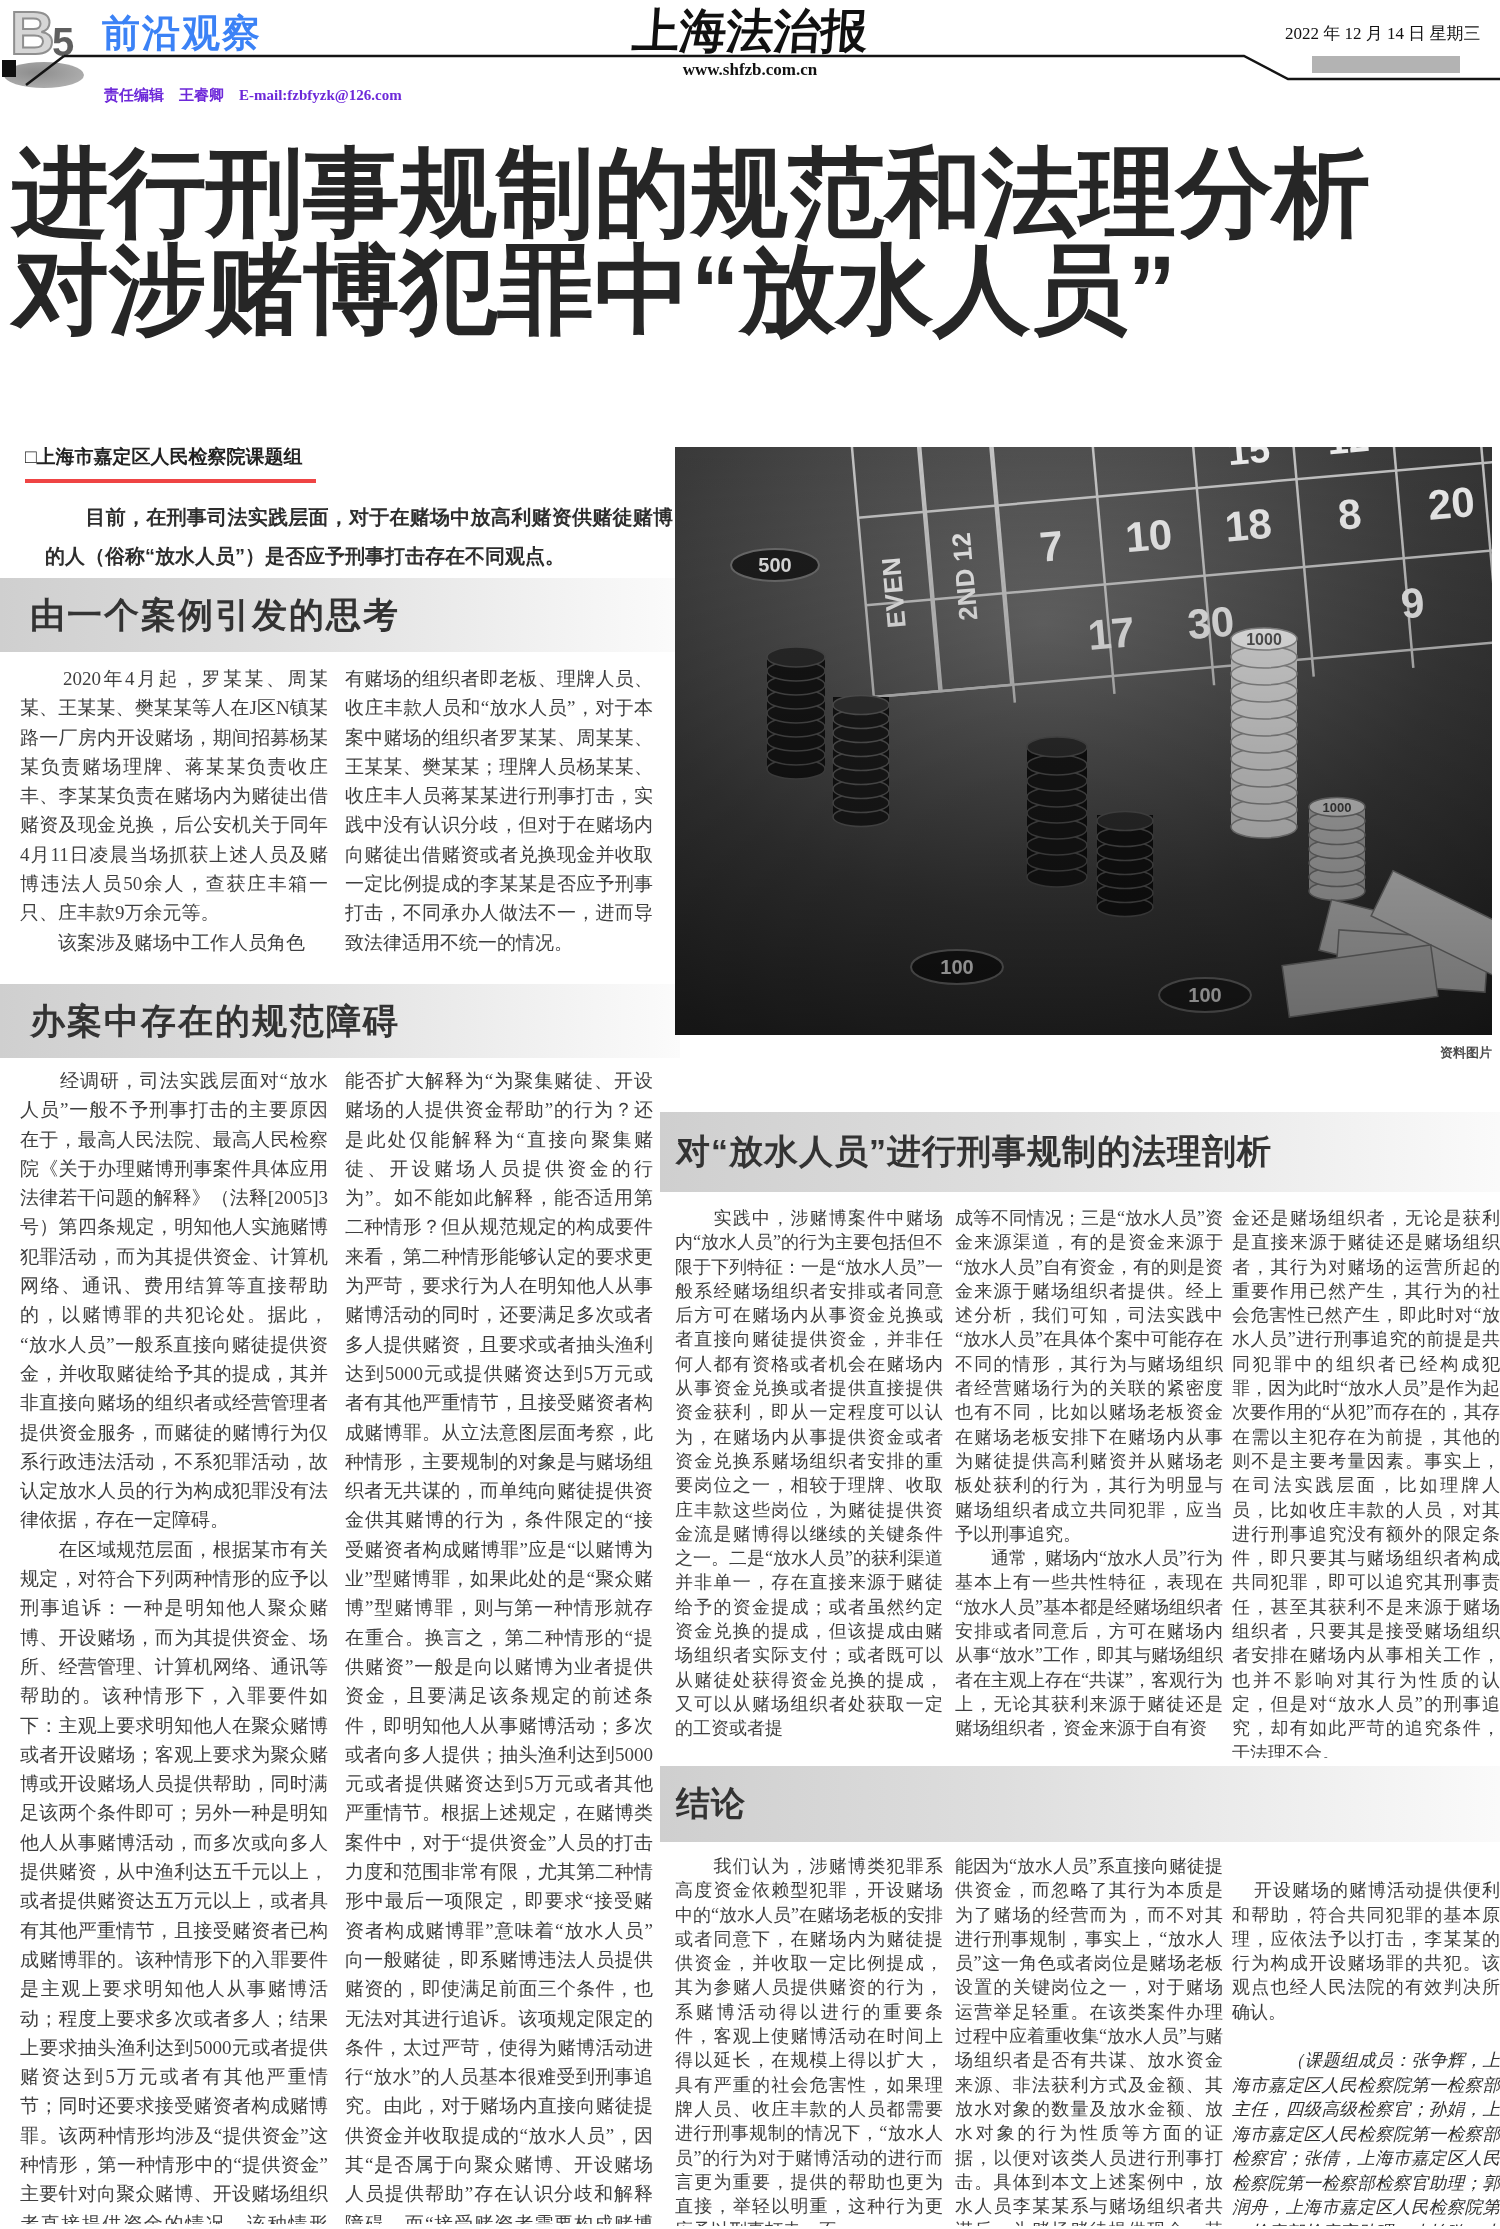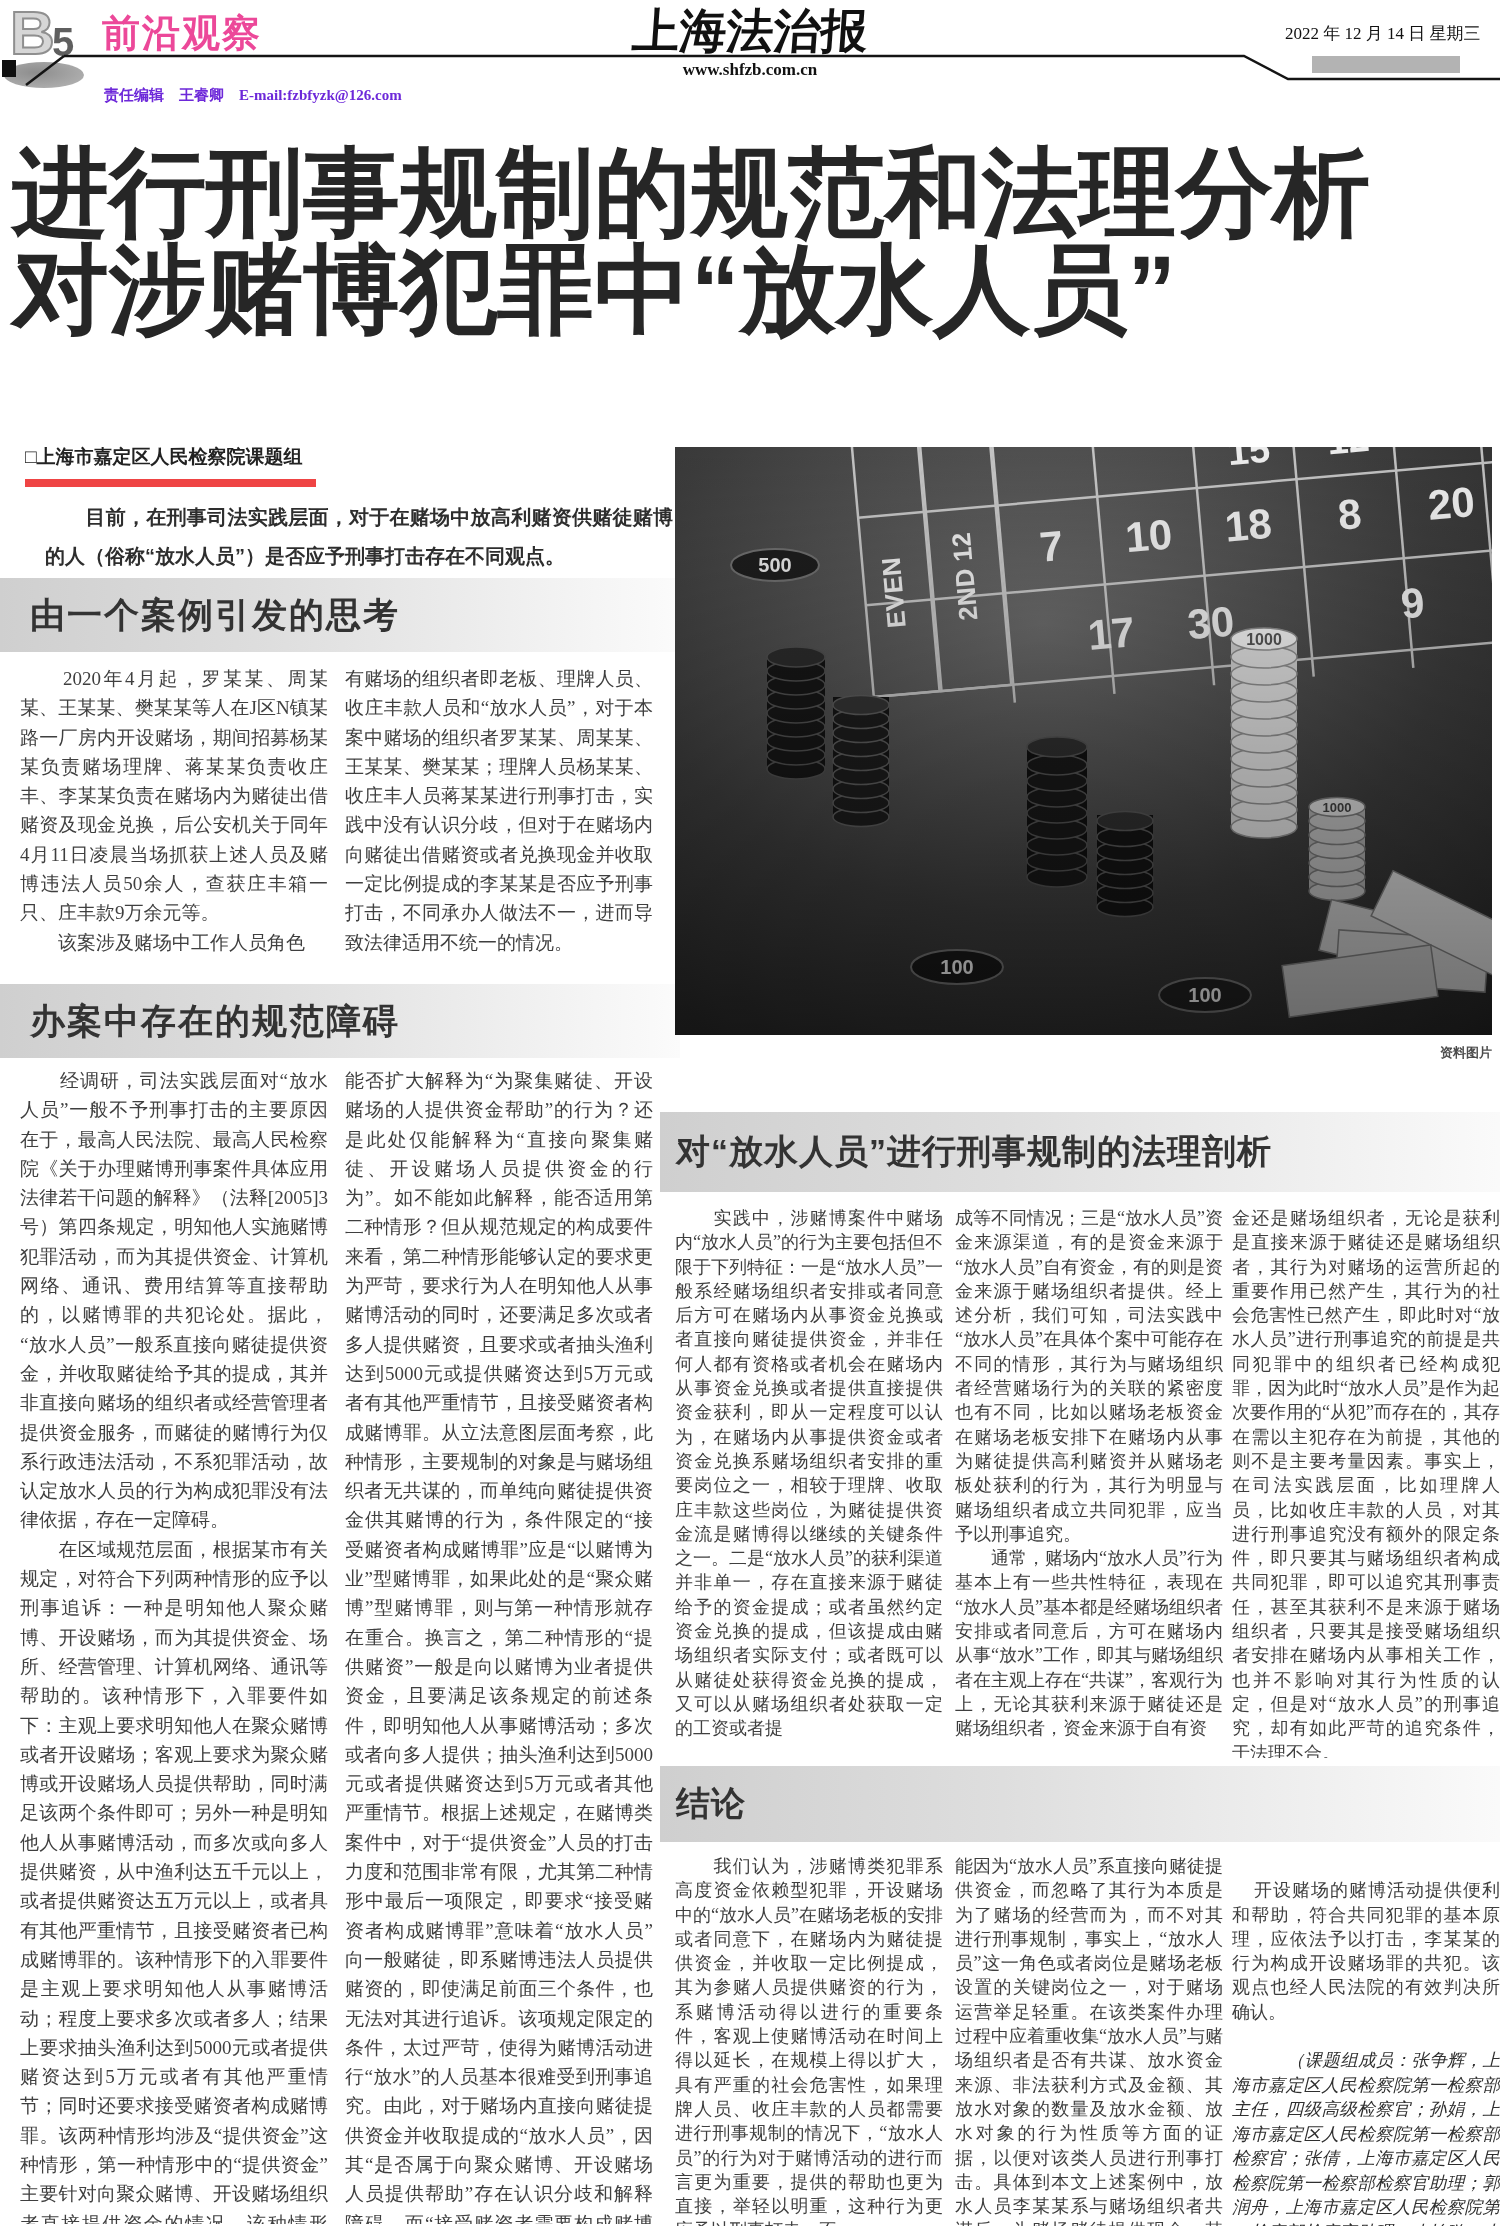--- a/index.html
+++ b/index.html
@@ -8,38 +8,38 @@
   .abs{position:absolute;}
 
   
   .badge-b{left:10px;top:2px;font-family:"Liberation Sans",sans-serif;font-weight:900;
            font-size:62px;color:#d6d6d6;-webkit-text-stroke:2px #8f8f8f;line-height:1;}
   .badge-5{left:52px;top:22px;font-family:"Liberation Sans",sans-serif;font-weight:900;
            font-size:40px;color:#5f5f5f;line-height:1;}
   .badge-ellipse{left:4px;top:62px;width:80px;height:26px;border-radius:50%;
            background:radial-gradient(ellipse at 40% 40%,#8d8d8d,#b8b8b8);}
   .section-label{left:102px;top:8px;font-family:"Liberation Sans",sans-serif;font-weight:900;
-           font-size:38px;color:#ec4899;letter-spacing:2px;}
+           font-size:38px;color:#3b82f6;letter-spacing:2px;}
   .editor-line{left:104px;top:59px;font-size:15px;font-weight:bold;color:#6d28d9;margin-top:27px;}
   .black-chip{left:2px;top:60px;width:14px;height:17px;background:#101010;}
   .masthead{left:540px;top:0px;width:420px;text-align:center;font-weight:bold;font-size:47px;
            color:#111;transform:skewX(-4deg);font-family:"DejaVu Serif",serif;}
   .website{left:540px;top:60px;width:420px;text-align:center;font-family:Liberation Serif, serif;
            font-weight:bold;font-size:17px;color:#111;}
   .date{left:1285px;top:22px;font-size:17px;color:#111;}
   .gray-bar{left:1312px;top:56px;width:148px;height:17px;background:#b3b3b3;}
 
   
   .headline{left:12px;top:100px;width:1476px;font-family:"Liberation Sans","DejaVu Sans",sans-serif;
             font-weight:900;color:#262626;line-height:1;}
   .headline .hl{font-size:97px;letter-spacing:0px;white-space:nowrap;}
   .headline .hl2{margin-top:44px;}
 
   .byline{left:25px;top:444px;font-family:"Liberation Sans",sans-serif;font-weight:bold;
-          font-size:19px;color:#222;border-bottom:8px solid #ef4444;padding:0 14px 9px 0;}
+          font-size:19px;color:#222;border-bottom:4px solid #ef4444;padding:0 14px 9px 0;}
   .lead{left:25px;top:498px;width:628px;font-family:"Liberation Sans",sans-serif;font-weight:bold;
         font-size:20px;line-height:39px;color:#2e2e2e;text-align:justify;white-space:pre-wrap;margin-left:20px;}
 
   
   .banner{background:linear-gradient(90deg,#cfcfcf 0%,#dedede 40%,#efefef 75%,#fbfbfb 100%);
           font-family:"Liberation Sans",sans-serif;font-weight:900;color:#333;
           display:flex;align-items:center;}
   .banner-l{left:0;width:650px;height:74px;padding-left:30px;font-size:35px;letter-spacing:2px;}
   .banner-r{left:660px;width:840px;height:80px;padding-left:16px;font-size:34px;letter-spacing:1px;}
 

